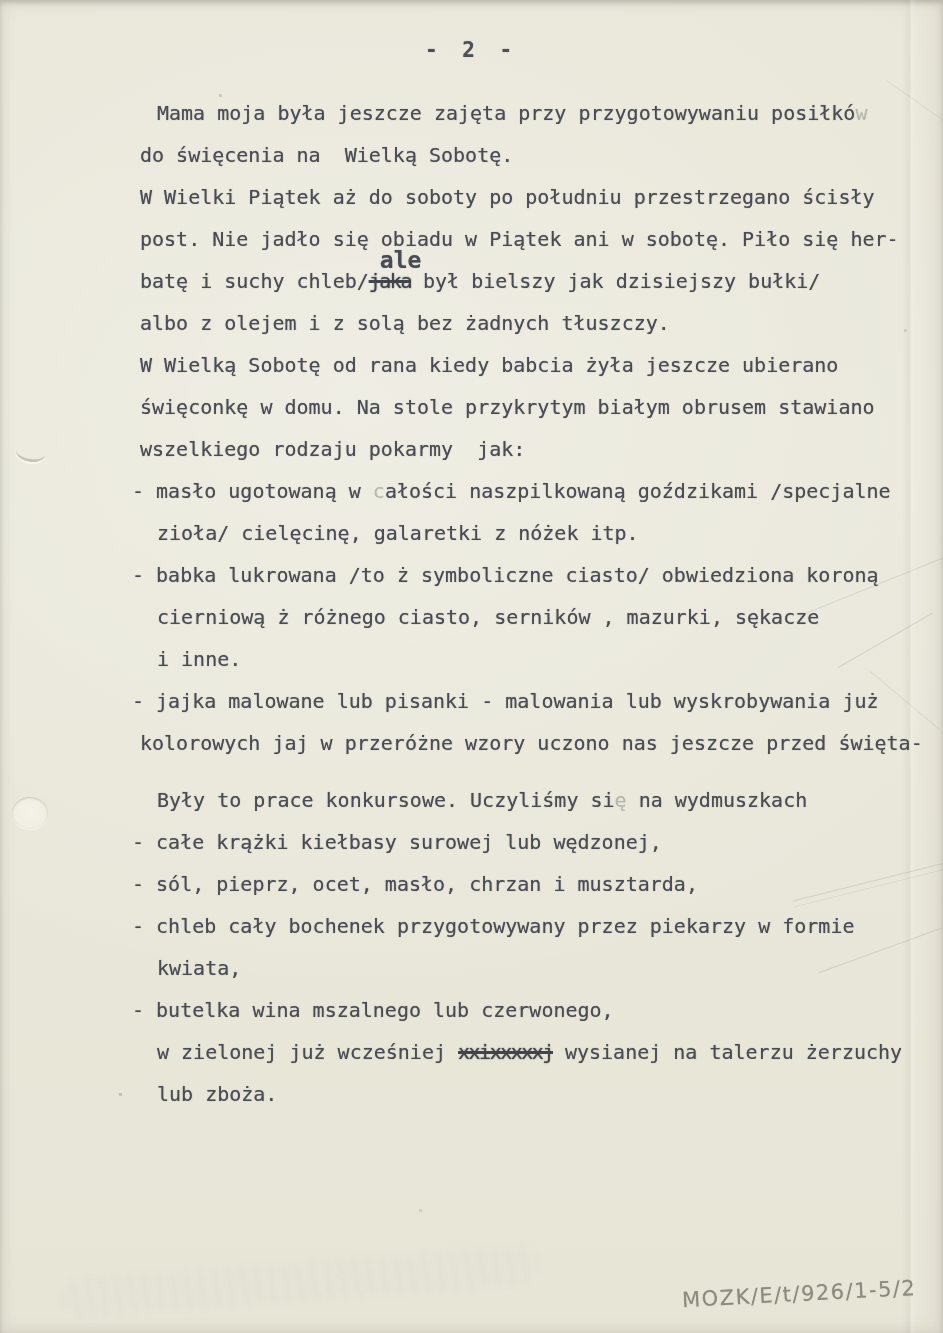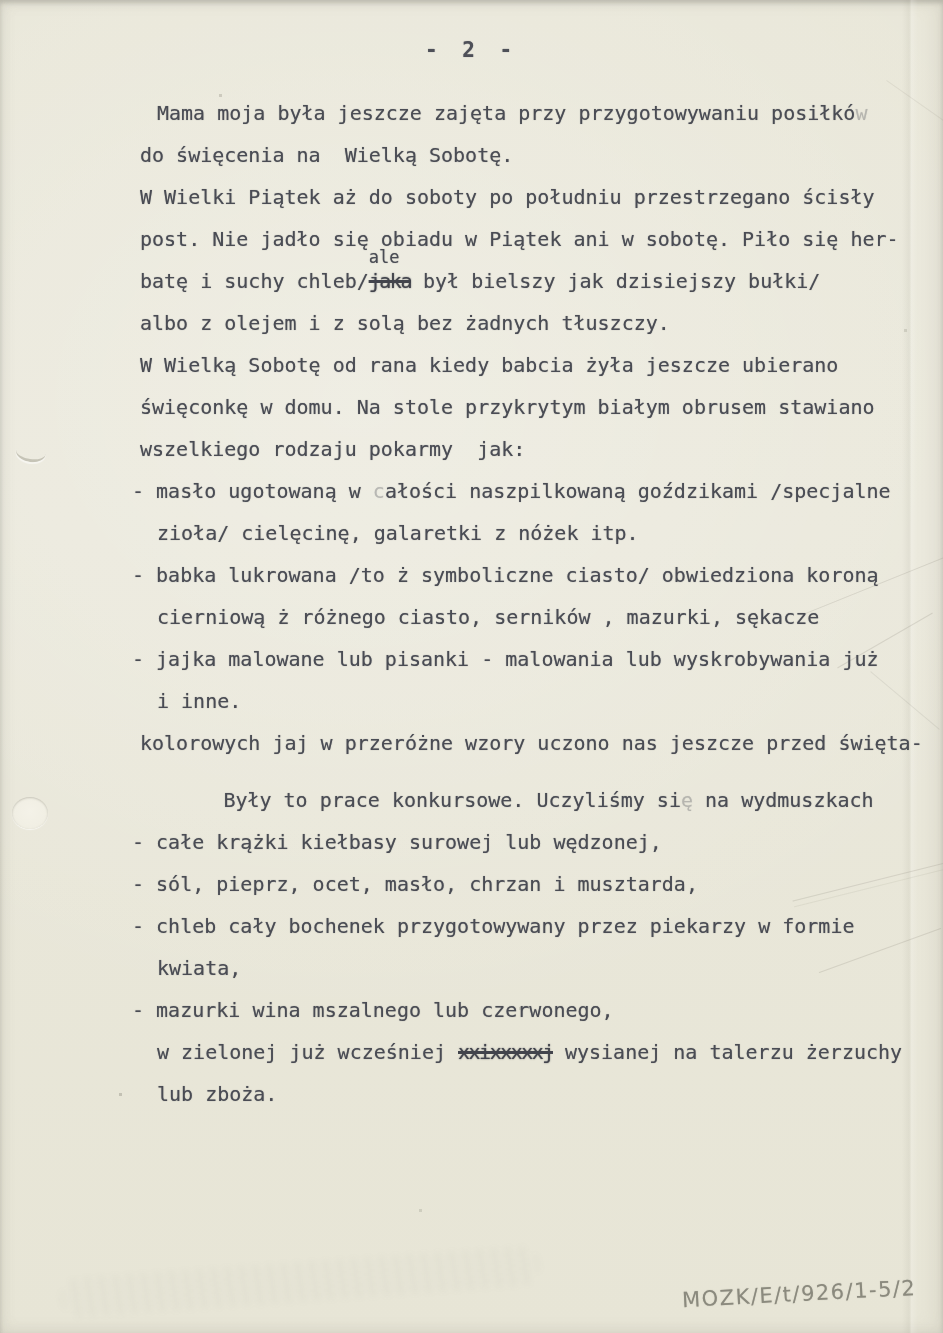--- a/index.html
+++ b/index.html
@@ -60,30 +60,30 @@
     color:#4e5058; text-shadow:0 0 1px rgba(78,80,88,0.6);
   }
   .typed-text {
     position:absolute; left:140px; top:101px; width:800px;
     font-size:20px; color:#4a4c54;
     text-shadow:0 0 1px rgba(74,76,84,0.6);
   }
   .line { height:42px; white-space:pre; position:relative; }
   .line.indent { padding-left:17px; }
   .line.bullet { margin-left:-8px; }
-  .line.gap { margin-top:15px;text-align:center; }
+  .line.gap { margin-top:15px; }
   .faint { opacity:.32; }
   .struckwrap { position:relative; display:inline-block; }
   .struck {
     text-decoration:line-through; text-decoration-thickness:3px;
     font-weight:normal; letter-spacing:-1.5px; color:#42444c;
     text-shadow:0 0 1.5px rgba(66,68,76,0.9);
   }
   .sup {
-    position:absolute; left:0px; top:-22px; font-size:17px; font-weight:normal;
+    position:absolute; left:11px; top:-22px; font-size:23px; font-weight:bold;
     letter-spacing:0; color:#4a4c54; text-shadow:0 0 1px rgba(74,76,84,0.6);
   }
   .archive-code {
     position:absolute; left:682px; top:1282px;
     font-family:"DejaVu Sans", sans-serif;
     font-size:21px; letter-spacing:1.5px; color:#8b8a7e;
     transform:rotate(-3deg);
     text-shadow:0 0 1px rgba(139,138,126,0.5);
   }
 </style>
@@ -113,28 +113,28 @@
       <div class="line"><span>post. Nie jadło się obiadu w Piątek ani w sobotę. Piło się her-</span></div>
       <div class="line"><span>batę i suchy chleb/</span><span class="struckwrap"><span class="struck">jaka</span><span class="sup">ale</span></span><span> był bielszy jak dzisiejszy bułki/</span></div>
       <div class="line"><span>albo z olejem i z solą bez żadnych tłuszczy.</span></div>
       <div class="line"><span>W Wielką Sobotę od rana kiedy babcia żyła jeszcze ubierano</span></div>
       <div class="line"><span>święconkę w domu. Na stole przykrytym białym obrusem stawiano</span></div>
       <div class="line"><span>wszelkiego rodzaju pokarmy  jak:</span></div>
       <div class="line bullet"><span>- masło ugotowaną w </span><span class="faint">c</span><span>ałości naszpilkowaną goździkami /specjalne</span></div>
       <div class="line indent"><span>zioła/ cielęcinę, galaretki z nóżek itp.</span></div>
       <div class="line bullet"><span>- babka lukrowana /to ż symboliczne ciasto/ obwiedziona koroną</span></div>
       <div class="line indent"><span>cierniową ż różnego ciasto, serników , mazurki, sękacze</span></div>
+      <div class="line indent"><span>i inne.</span></div>
       <div class="line bullet"><span>- jajka malowane lub pisanki - malowania lub wyskrobywania już</span></div>
-      <div class="line indent"><span>i inne.</span></div>
       <div class="line"><span>kolorowych jaj w przeróżne wzory uczono nas jeszcze przed święta-</span></div>
       <div class="line indent gap"><span>Były to prace konkursowe. Uczyliśmy si</span><span class="faint">ę</span><span> na wydmuszkach</span></div>
       <div class="line bullet"><span>- całe krążki kiełbasy surowej lub wędzonej,</span></div>
       <div class="line bullet"><span>- sól, pieprz, ocet, masło, chrzan i musztarda,</span></div>
       <div class="line bullet"><span>- chleb cały bochenek przygotowywany przez piekarzy w formie</span></div>
       <div class="line indent"><span>kwiata,</span></div>
-      <div class="line bullet"><span>- mazurki wina mszalnego lub czerwonego,</span></div>
+      <div class="line bullet"><span>- butelka wina mszalnego lub czerwonego,</span></div>
       <div class="line indent"><span>w zielonej już wcześniej </span><span class="struckwrap"><span class="struck">xxixxxxxj</span></span><span> wysianej na talerzu żerzuchy</span></div>
       <div class="line indent"><span>lub zboża.</span></div>
     </div>
 
   <div class="archive-code">MOZK/E/t/926/1-5/2</div>
 
 </div>
 
 </body></html>

